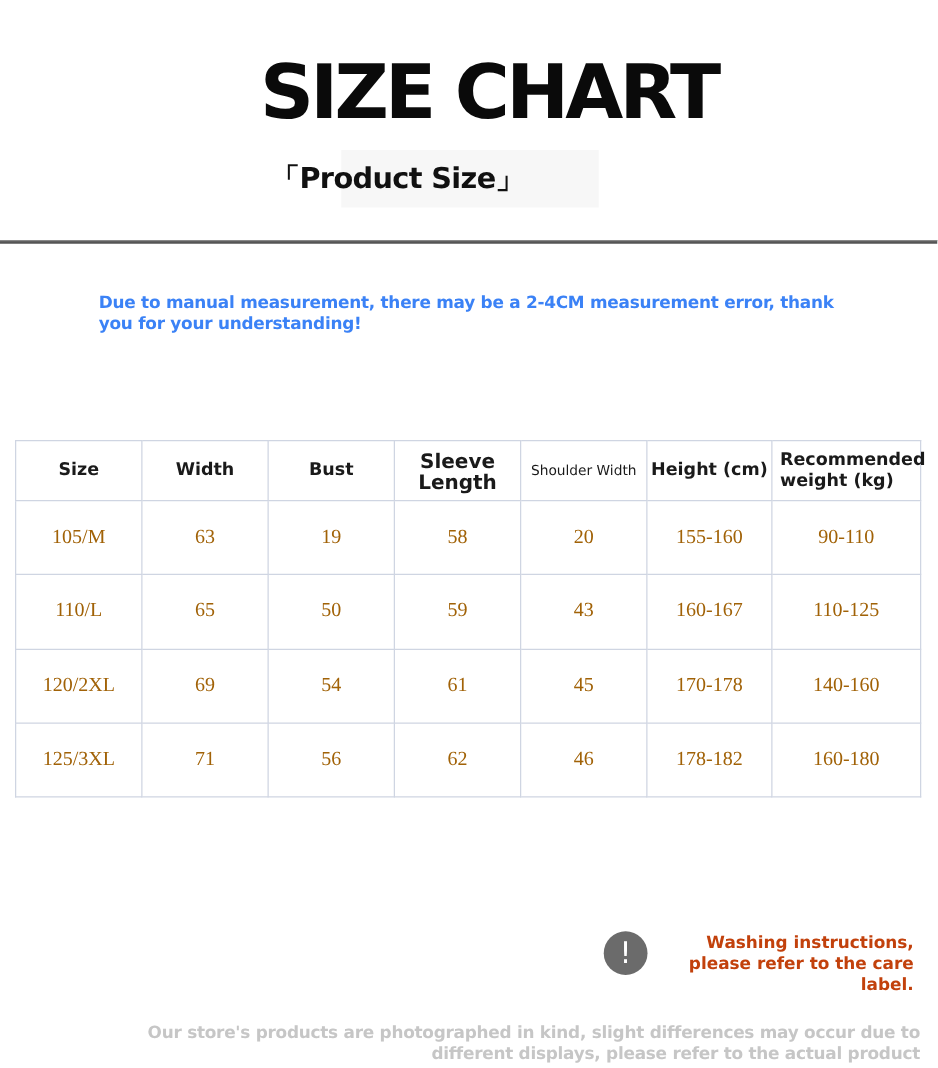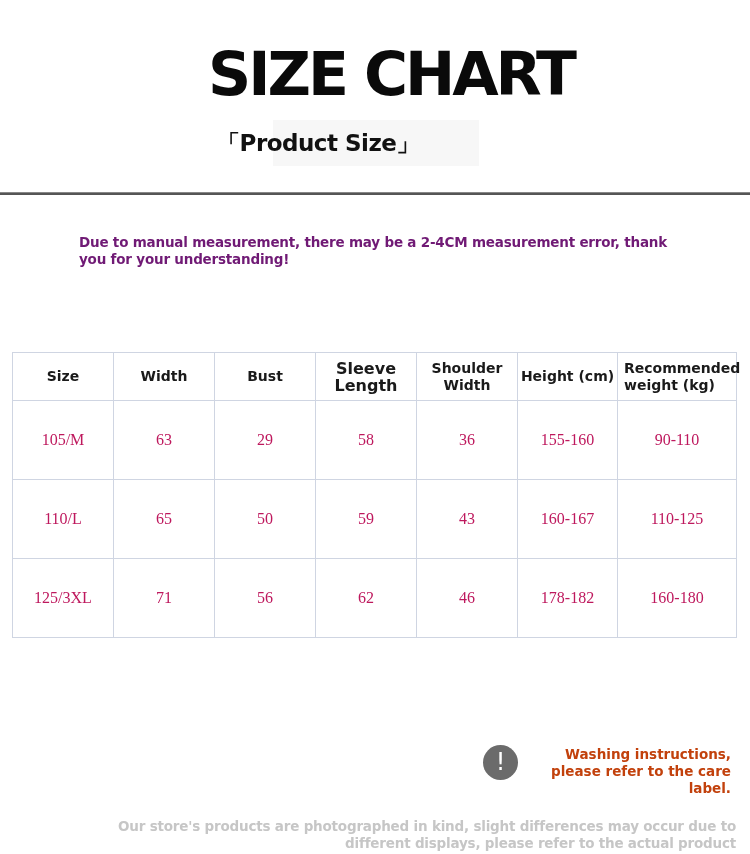--- a/index.html
+++ b/index.html
@@ -20,40 +20,40 @@
     font-family: "DejaVu Sans", sans-serif; font-weight: bold; font-size: 23px;
     color: #111; line-height: 34px; letter-spacing: -0.5px;
   }
   .divider {
     position: absolute; left: 0; top: 192px; width: 750px; height: 3px;
     background: #555; border-top: 1px solid #888;
   }
   .notice {
     position: absolute; left: 79px; top: 234px; width: 610px;
     font-family: "DejaVu Sans", sans-serif; font-weight: bold; font-size: 13.5px;
-    line-height: 17px; color: #701a75; letter-spacing: -0.2px;
+    line-height: 17px; color: #3b82f6; letter-spacing: -0.2px;
   }
 
   table.size-table {
     position: absolute; left: 12px; top: 352px; width: 724px; height: 286px;
     border-collapse: collapse; table-layout: fixed;
   }
   .size-table td, .size-table th {
     border: 1.5px solid #cfd5e2; text-align: center; vertical-align: middle;
   }
   .size-table th {
     height: 48px; font-family: "DejaVu Sans", sans-serif; font-weight: bold;
     font-size: 14px; color: #1a1a1a; line-height: 17px;
   }
   .size-table th.small { font-size: 16px; }
-  .size-table th.xsmall { font-size: 14px; font-weight: bold; }
+  .size-table th.xsmall { font-size: 11px; font-weight: normal; }
   .size-table th.left { text-align: left; padding-left: 6px; }
   .size-table td {
     height: 47.5px; font-family: "Liberation Serif", serif; font-size: 16px;
-    color: #be185d;
+    color: #a16207;
   }
 
   .warn-icon {
     position: absolute; left: 483px; top: 745px; width: 35px; height: 35px;
     border-radius: 50%; background: #6b6b6b; color: #fff;
     font-family: "DejaVu Sans", sans-serif; font-size: 24px; line-height: 35px;
     text-align: center;
   }
   .washing {
     position: absolute; left: 520px; top: 746px; width: 211px; text-align: right;
@@ -94,34 +94,43 @@
       <th class="small">Sleeve Length</th>
       <th class="xsmall">Shoulder Width</th>
       <th>Height (cm)</th>
       <th class="left">Recommended weight (kg)</th>
     </tr>
   </thead>
   <tbody>
     <tr>
       <td>105/M</td>
       <td>63</td>
-      <td>29</td>
+      <td>19</td>
       <td>58</td>
-      <td>36</td>
+      <td>20</td>
       <td>155-160</td>
       <td>90-110</td>
     </tr>
     <tr>
       <td>110/L</td>
       <td>65</td>
       <td>50</td>
       <td>59</td>
       <td>43</td>
       <td>160-167</td>
       <td>110-125</td>
+    </tr>
+    <tr>
+      <td>120/2XL</td>
+      <td>69</td>
+      <td>54</td>
+      <td>61</td>
+      <td>45</td>
+      <td>170-178</td>
+      <td>140-160</td>
     </tr>
     <tr>
       <td>125/3XL</td>
       <td>71</td>
       <td>56</td>
       <td>62</td>
       <td>46</td>
       <td>178-182</td>
       <td>160-180</td>
     </tr>

